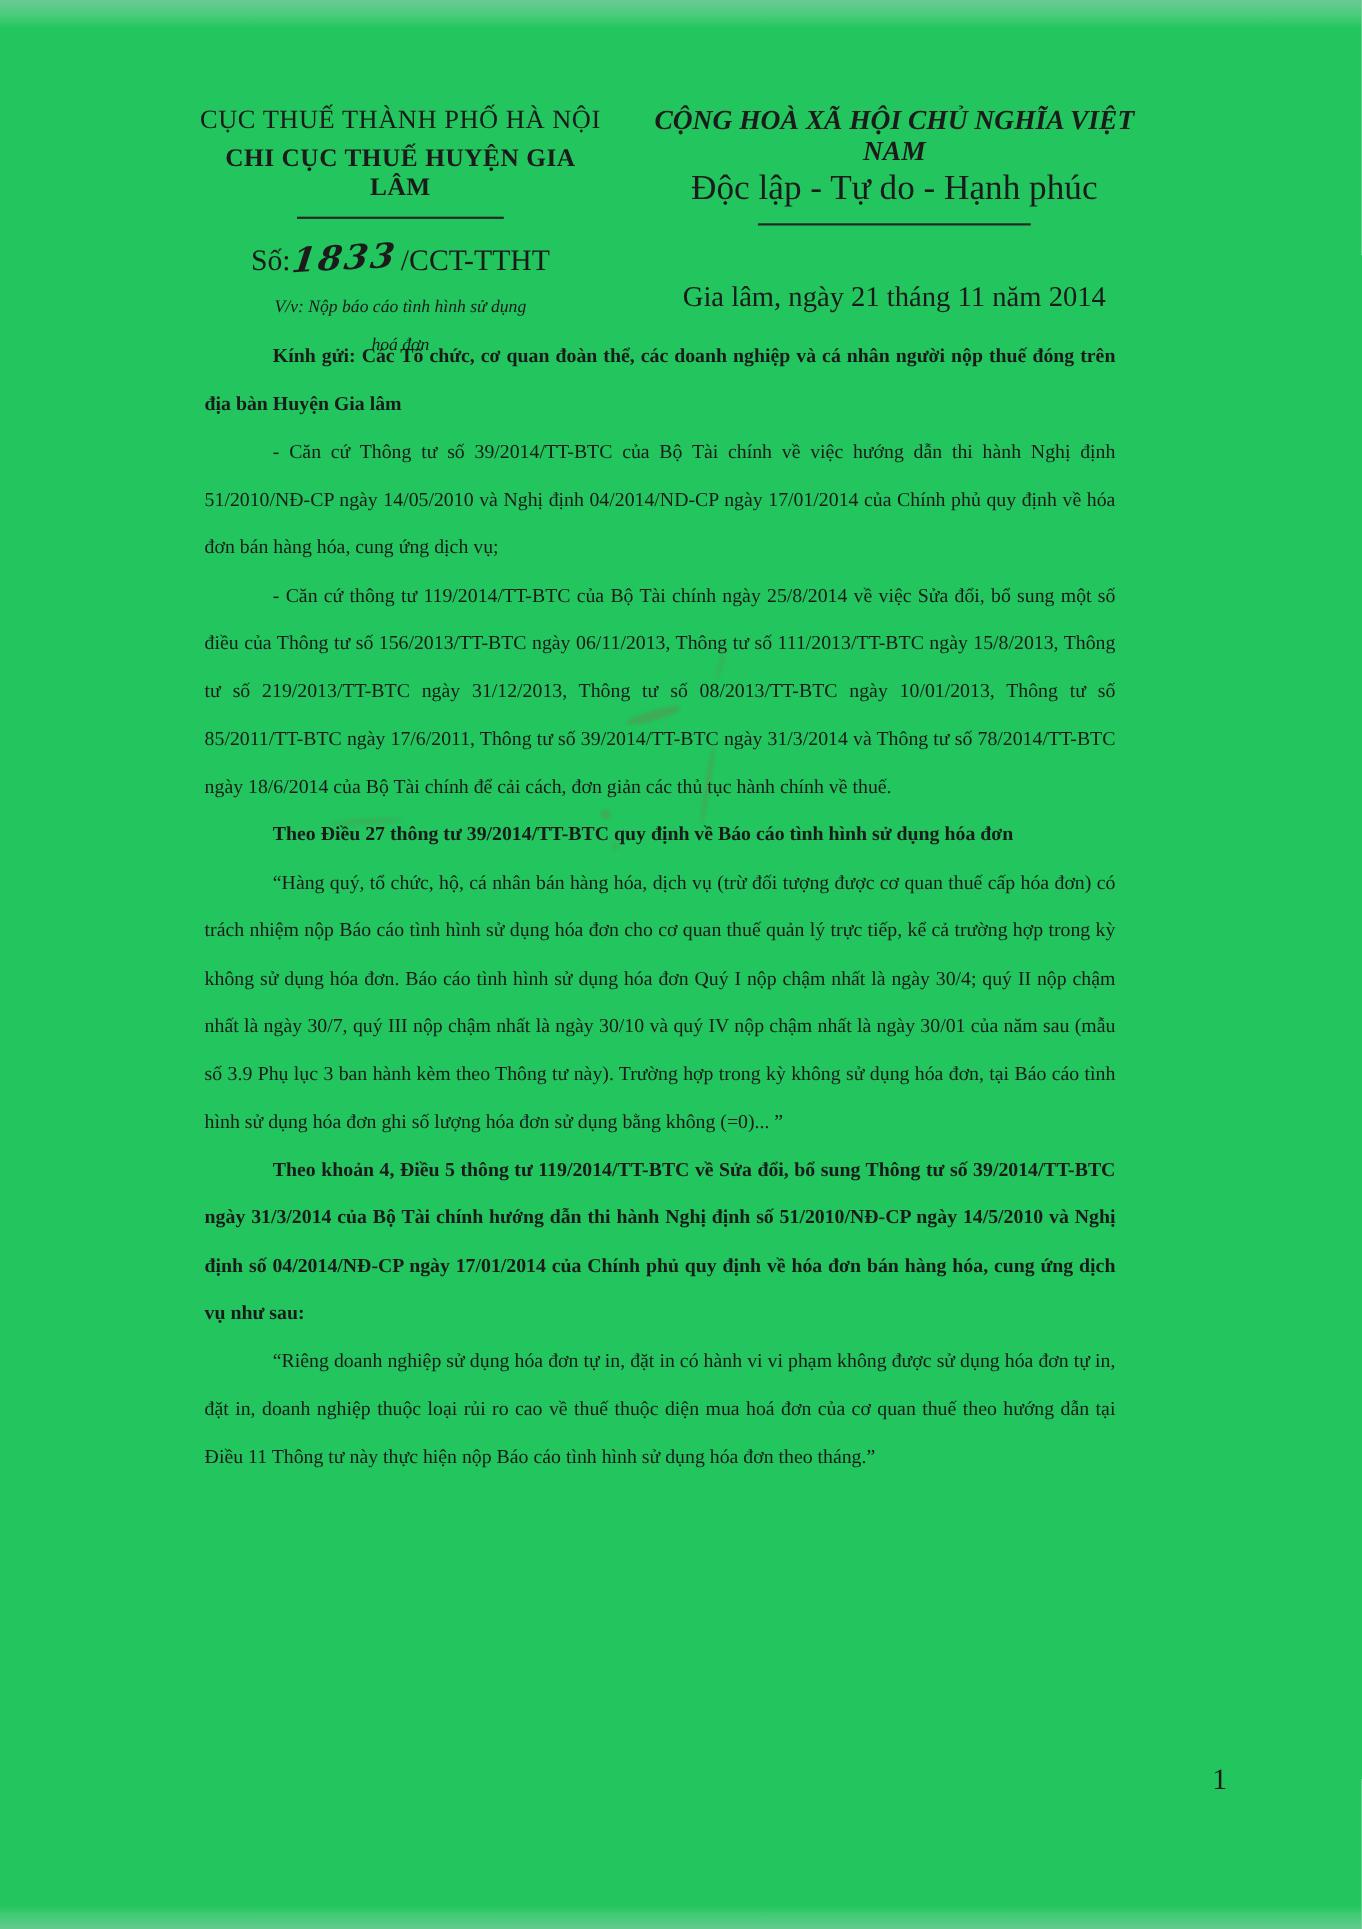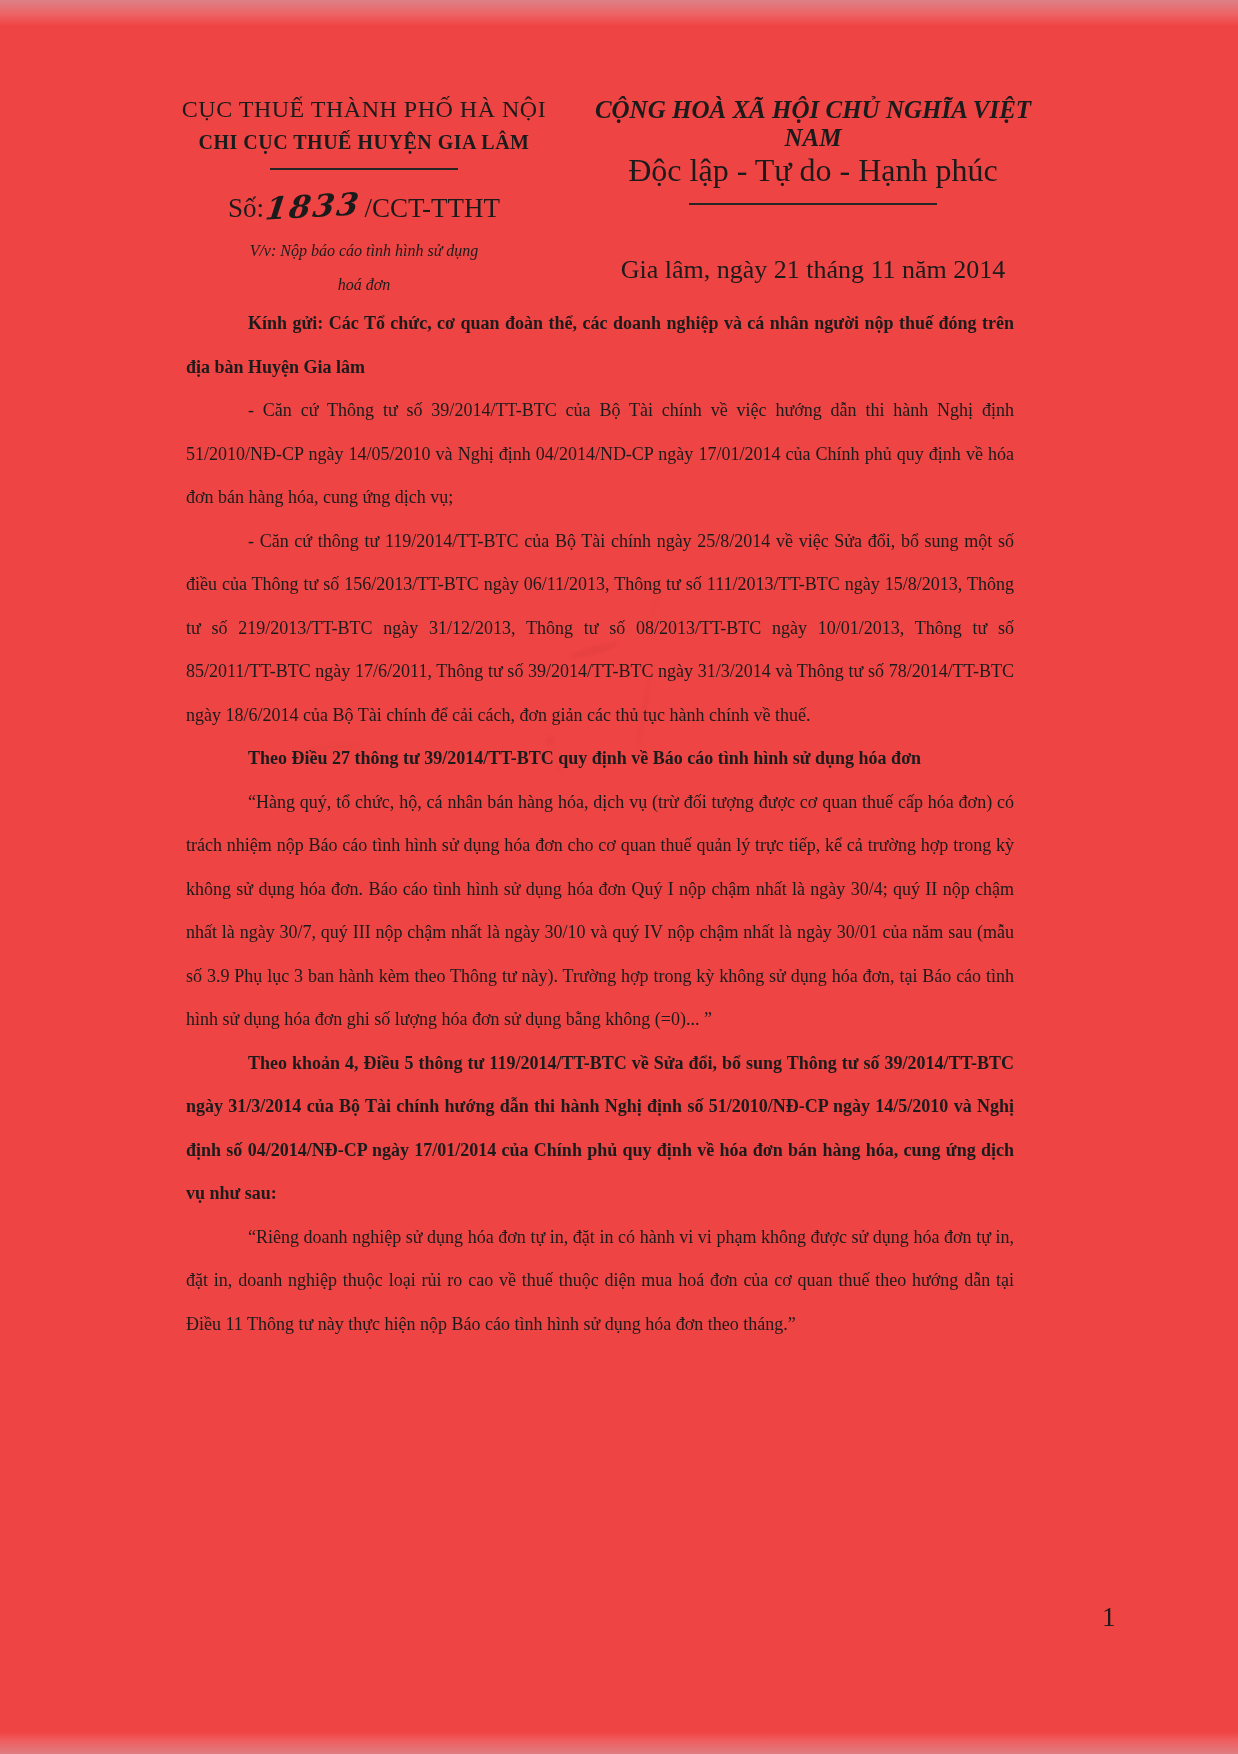--- a/index.html
+++ b/index.html
@@ -1,20 +1,20 @@
 <!DOCTYPE html>
 <html lang="vi"><head>
 <meta charset="utf-8">
 <style>
   html, body { margin:0; padding:0; background:#e8e8e8; }
   .page {
     position:relative;
     width:1238px; height:1754px;
     margin:0 auto;
-    background:#ef4444;
+    background:#22c55e;
     font-family:"Liberation Serif", serif;
     color:#1b1b1b;
     overflow:hidden;
   }
   
   .scan-edge-top {
     position:absolute; top:0; left:0; right:0; height:26px;
     background:linear-gradient(180deg, rgba(195,205,218,.45), rgba(235,239,245,.18) 55%, rgba(255,255,255,0));
   }
   .scan-edge-bottom {
@@ -23,21 +23,21 @@
   }
 
   
   .header-left {
     position:absolute; top:96px; left:178px; width:372px; text-align:center;
   }
   .header-right {
     position:absolute; top:96px; left:578px; width:470px; text-align:center;
   }
   .org-parent  { font-size:24px; letter-spacing:.5px; }
-  .org-office  { font-size:20px; font-weight:bold; margin-top:8px; letter-spacing:.5px; }
+  .org-office  { font-size:23px; font-weight:bold; margin-top:8px; letter-spacing:.5px; }
   .nat-line1   { font-size:25px; font-weight:bold;font-style:italic; }
   .nat-line2   { font-size:32px; font-weight:normal; }
   .rule {
     height:2px; background:#262626; margin:14px auto 0;
   }
   .rule-left  { width:188px; }
   .rule-right { width:248px; }
   .doc-number { margin-top:18px; font-size:27px; }
   .hand {
     display:inline-block;

